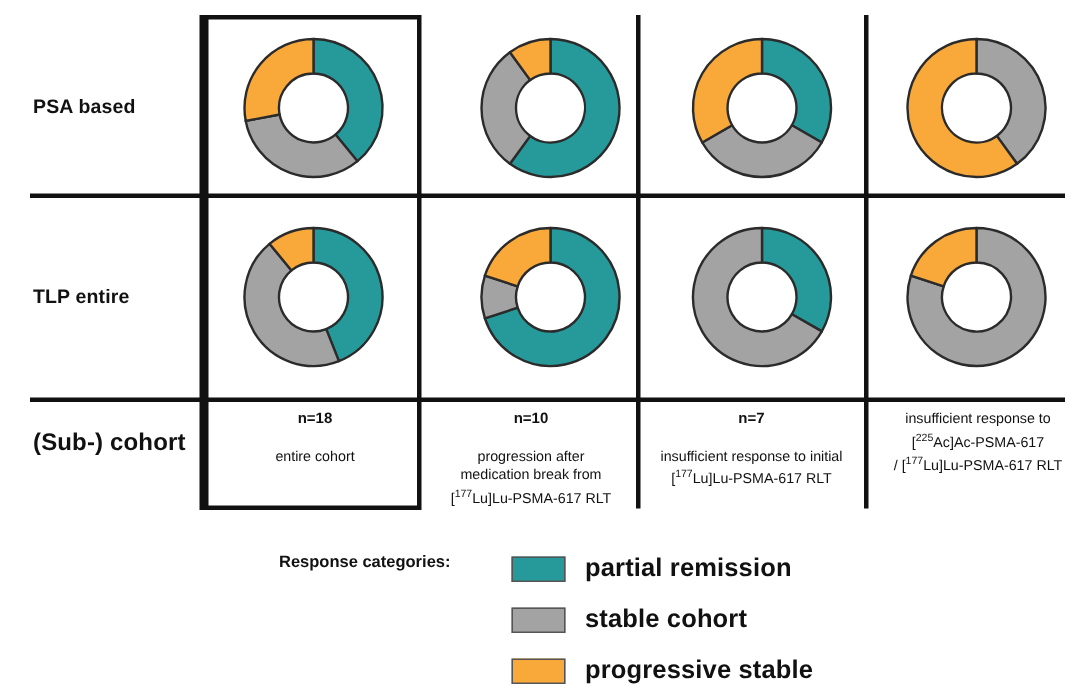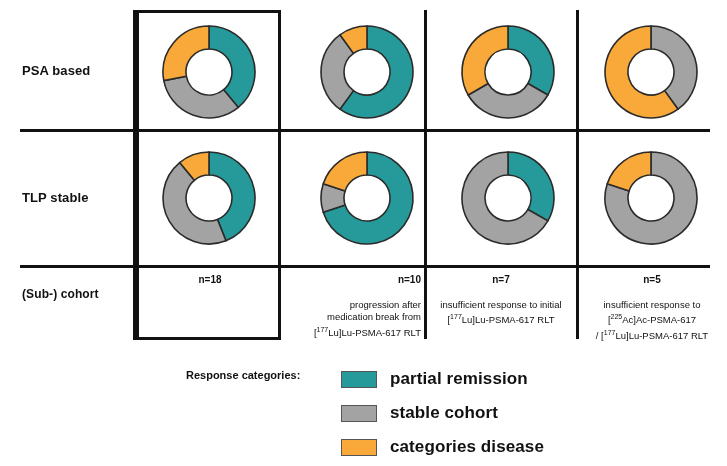--- a/index.html
+++ b/index.html
@@ -60,21 +60,21 @@
     position: absolute;
     left: 22px;
     width: 110px;
     font-size: 13px;
     font-weight: bold;
     letter-spacing: 0.1px;
     color: #111;
   }
   .row-label.psa  { top: 63px; }
   .row-label.tlp  { top: 190px; }
-  .row-label.cohort { top: 287px; font-size: 12px; width: 120px; }
+  .row-label.cohort { top: 287px; font-size: 16px; width: 120px; }
 
   
   .donut-cell {
     position: absolute;
     width: 100px;
     height: 100px;
   }
   .donut {
     width: 100px;
     height: 100px;
@@ -146,21 +146,21 @@
 <div id="figure">
 
   <div class="hline r1"></div>
   <div class="hline r2"></div>
   <div class="vline v1"></div>
   <div class="vline v2"></div>
   <div class="vline v3"></div>
   <div class="highlight-box"></div>
 
   <div class="row-label psa">PSA based</div>
-  <div class="row-label tlp">TLP stable</div>
+  <div class="row-label tlp">TLP entire</div>
   <div class="row-label cohort">(Sub-) cohort</div>
 
   <div class="donut-cell" id="donut-psa-0" style="left:159px; top:22px;">
       <svg class="donut" viewBox="0 0 100 100" width="100" height="100">
         <path d="M 50 4 A 46 46 0 0 1 79.32150352843972 85.4436091676863 L 64.66075176421987 67.72180458384315 A 23 23 0 0 0 50 27 Z" fill="#269A9A" stroke="#2b2b2b" stroke-width="1.6" stroke-linejoin="round"></path>
         <path d="M 79.32150352843972 85.4436091676863 A 46 46 0 0 1 4.814786466480321 58.619540470943335 L 27.40739323324016 54.30977023547167 A 23 23 0 0 0 64.66075176421987 67.72180458384315 Z" fill="#A3A3A3" stroke="#2b2b2b" stroke-width="1.6" stroke-linejoin="round"></path>
         <path d="M 4.814786466480321 58.619540470943335 A 46 46 0 0 1 49.99999999999999 4 L 49.99999999999999 27 A 23 23 0 0 0 27.40739323324016 54.30977023547167 Z" fill="#F9A93A" stroke="#2b2b2b" stroke-width="1.6" stroke-linejoin="round"></path>
       </svg>
     </div>
   <div class="donut-cell" id="donut-psa-1" style="left:317px; top:22px;">
@@ -206,45 +206,45 @@
     </div>
   <div class="donut-cell" id="donut-tlp-3" style="left:601px; top:148px;">
       <svg class="donut" viewBox="0 0 100 100" width="100" height="100">
         <path d="M 50 4 A 46 46 0 1 1 6.25140025042294 35.78521825875241 L 28.12570012521147 42.892609129376204 A 23 23 0 1 0 50 27 Z" fill="#A3A3A3" stroke="#2b2b2b" stroke-width="1.6" stroke-linejoin="round"></path>
         <path d="M 6.25140025042294 35.78521825875241 A 46 46 0 0 1 49.99999999999999 4 L 49.99999999999999 27 A 23 23 0 0 0 28.12570012521147 42.892609129376204 Z" fill="#F9A93A" stroke="#2b2b2b" stroke-width="1.6" stroke-linejoin="round"></path>
       </svg>
     </div>
 
   <div class="cohort-cell" id="cohort-0" style="left:141px; top:274px; width:138px;">
     <span class="cohort-n">n=18</span>
-  </div>
-  <div class="cohort-cell" id="cohort-1" style="left:287px; top:274px; width:134px;text-align:right;">
+    <span class="cohort-desc">entire cohort</span>
+  </div>
+  <div class="cohort-cell" id="cohort-1" style="left:287px; top:274px; width:134px;">
     <span class="cohort-n">n=10</span>
     <span class="cohort-desc">progression after<br>medication break from<br>[<sup>177</sup>Lu]Lu-PSMA-617 RLT</span>
   </div>
   <div class="cohort-cell" id="cohort-2" style="left:429px; top:274px; width:144px;">
     <span class="cohort-n">n=7</span>
     <span class="cohort-desc">insufficient response to initial<br>[<sup>177</sup>Lu]Lu-PSMA-617 RLT</span>
   </div>
   <div class="cohort-cell" id="cohort-3" style="left:581px; top:274px; width:142px;">
-    <span class="cohort-n">n=5</span>
     <span class="cohort-desc">insufficient response to<br>[<sup>225</sup>Ac]Ac-PSMA-617<br>/ [<sup>177</sup>Lu]Lu-PSMA-617 RLT</span>
   </div>
 
   <div class="legend">
     <div class="legend-title">Response categories:</div>
     <div class="legend-rows" id="legend-rows">
         <div class="legend-row">
           <span class="legend-swatch" style="background: rgb(38, 154, 154);"></span>
           <span class="legend-text">partial remission</span>
         </div>
         <div class="legend-row">
           <span class="legend-swatch" style="background: rgb(163, 163, 163);"></span>
           <span class="legend-text">stable cohort</span>
         </div>
         <div class="legend-row">
           <span class="legend-swatch" style="background: rgb(249, 169, 58);"></span>
-          <span class="legend-text">categories disease</span>
+          <span class="legend-text">progressive stable</span>
         </div>
       </div>
   </div>
 
 </div>
 
 </body></html>

